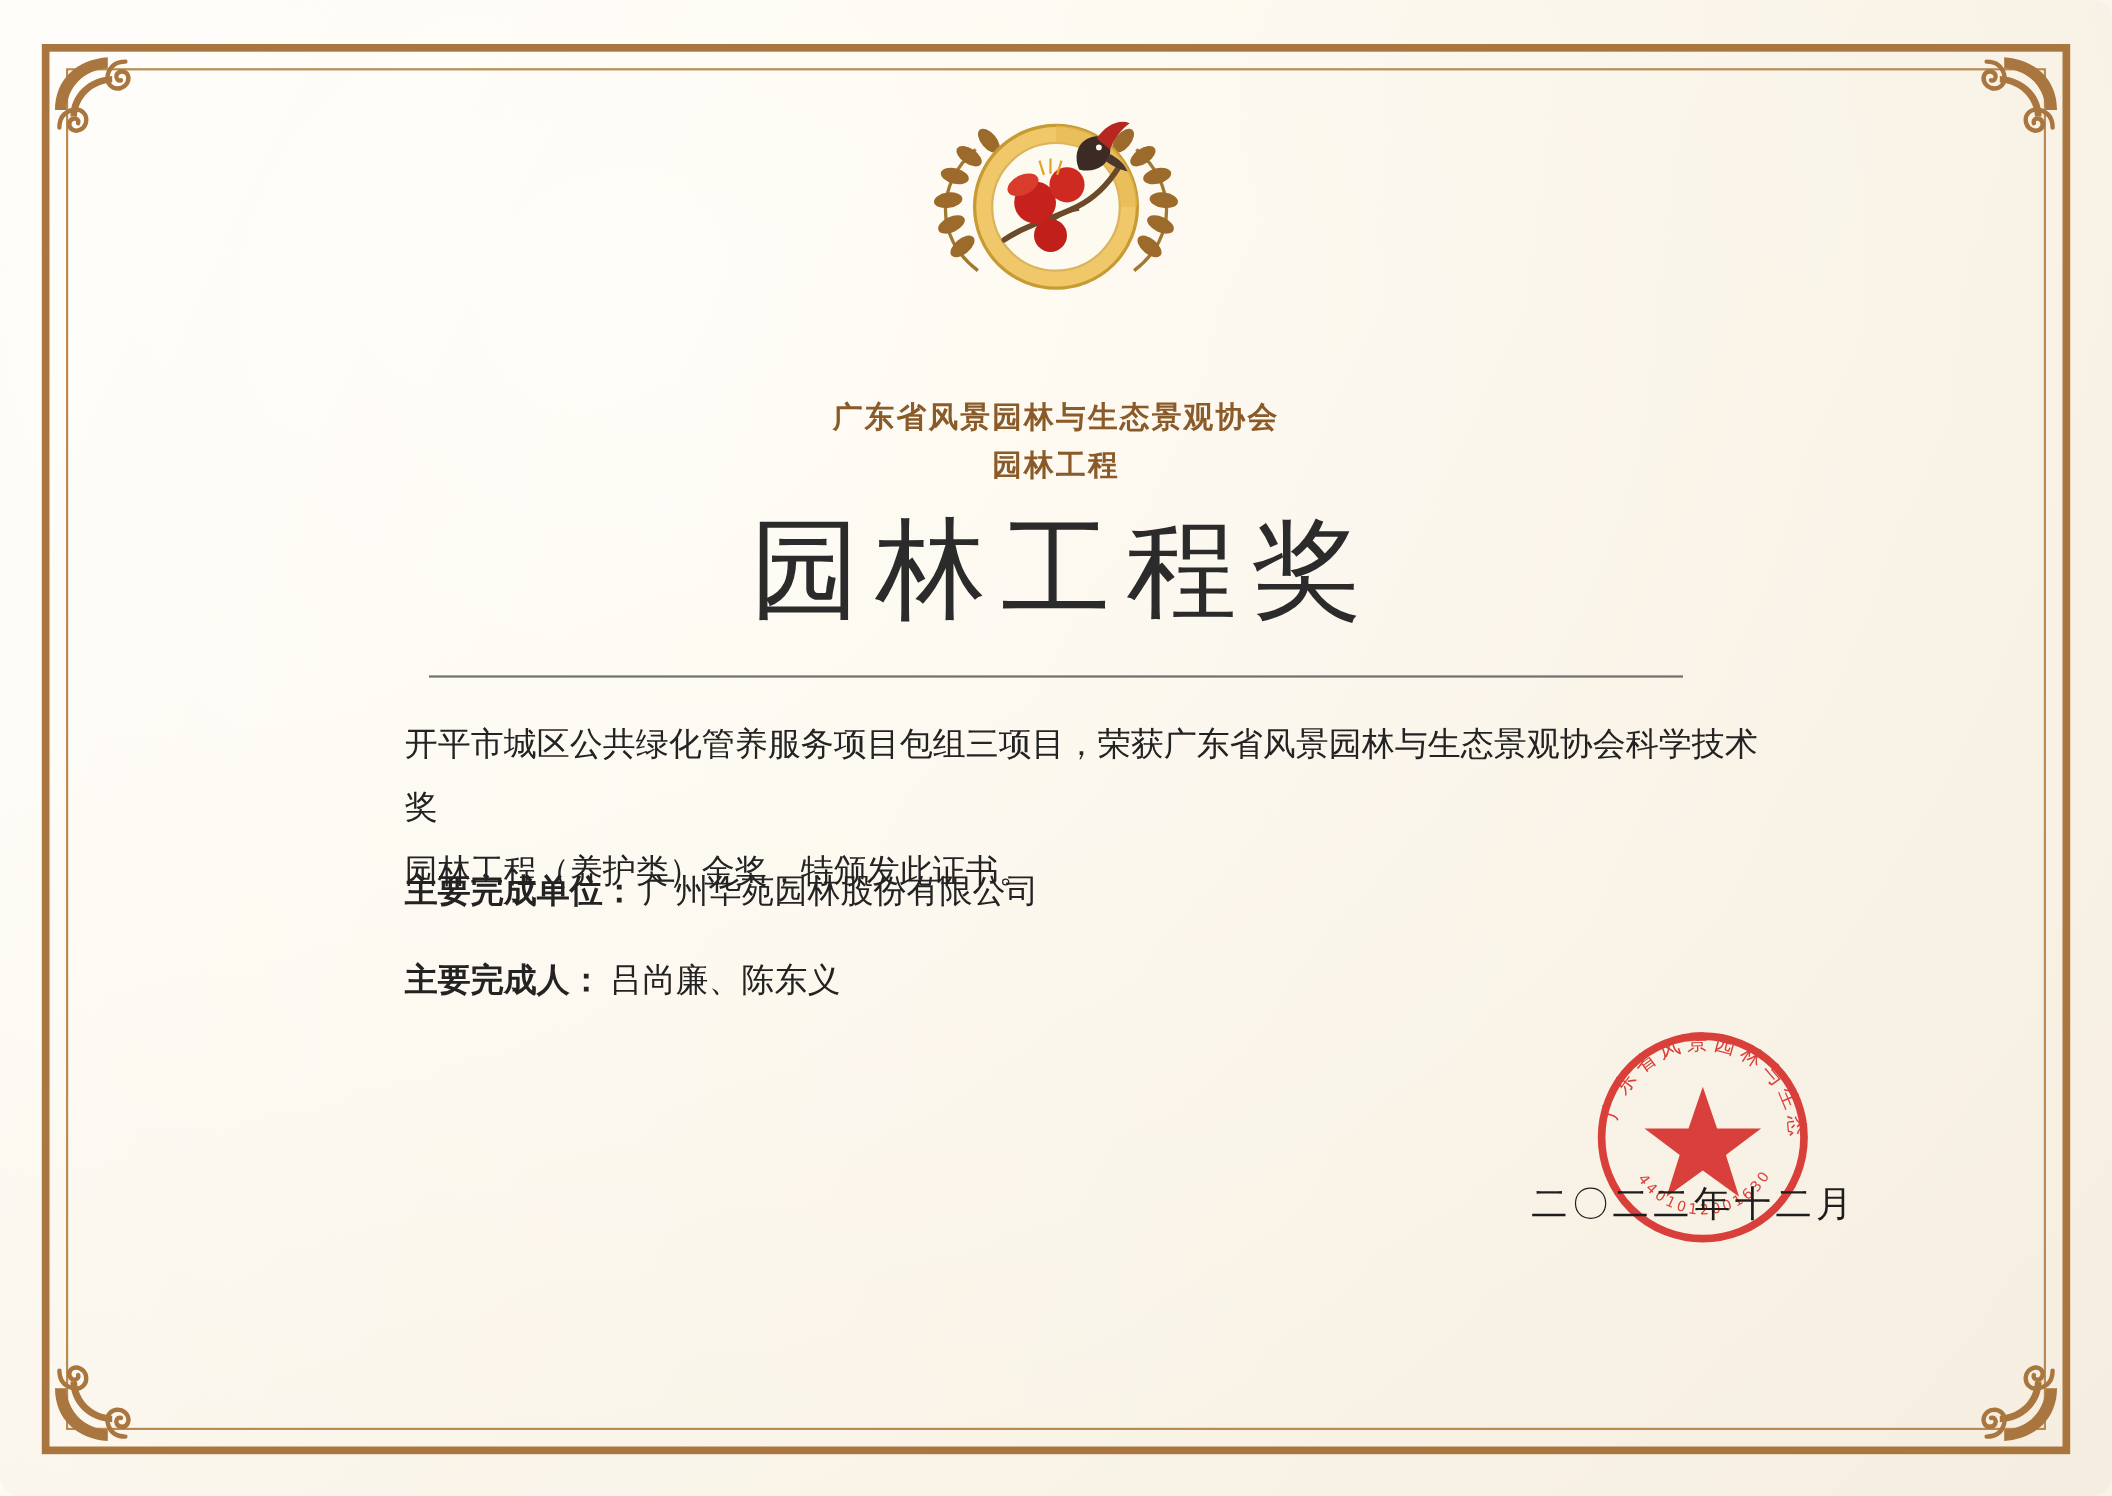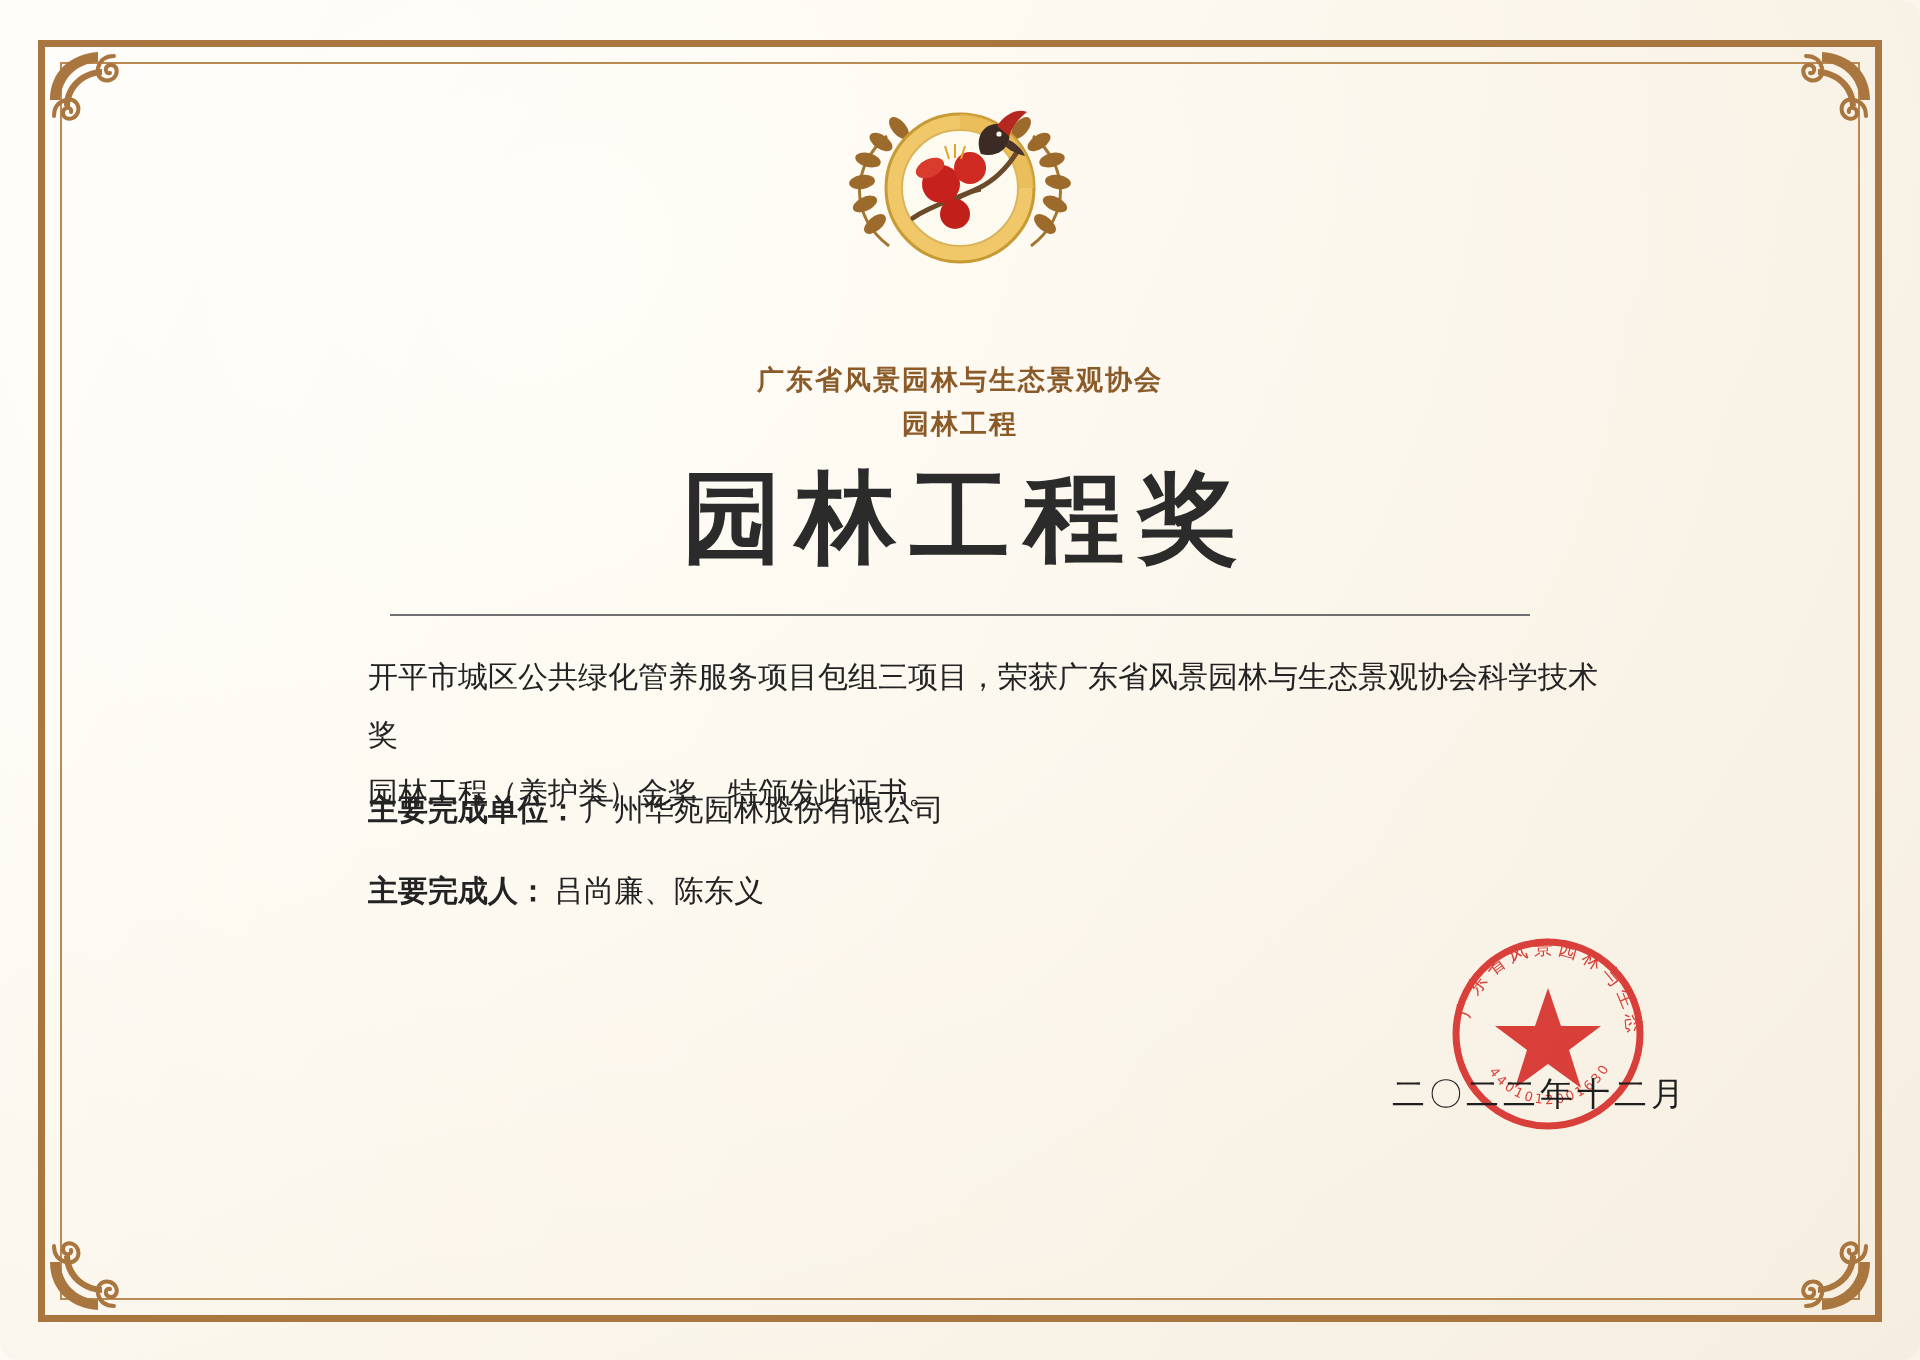--- a/index.html
+++ b/index.html
@@ -92,21 +92,21 @@
   .assoc .line1 { font-size: 27px; line-height: 44px; }
   .assoc .line2 { font-size: 27px; line-height: 44px; }
 
   
   .main-title {
     position: absolute;
     left: 0; right: 0;
     top: 452px;
     text-align: center;
     font-family: "DejaVu Sans", "Liberation Sans", sans-serif;
-    font-weight: bold;
+    font-weight: normal;
     font-size: 100px;
     letter-spacing: 14px;
     color: #2b2b2b;
     text-indent: 14px;
   }
 
   .rule {
     position: absolute;
     left: 390px;
     right: 390px;

